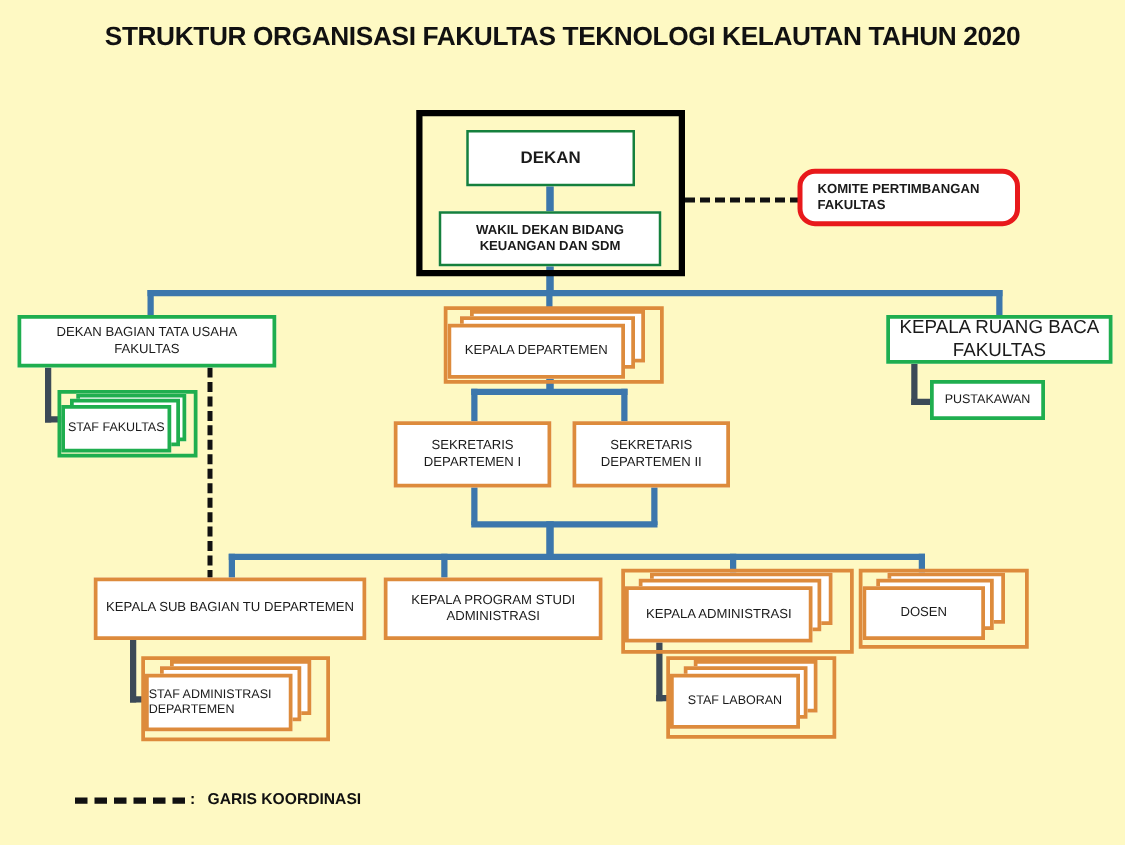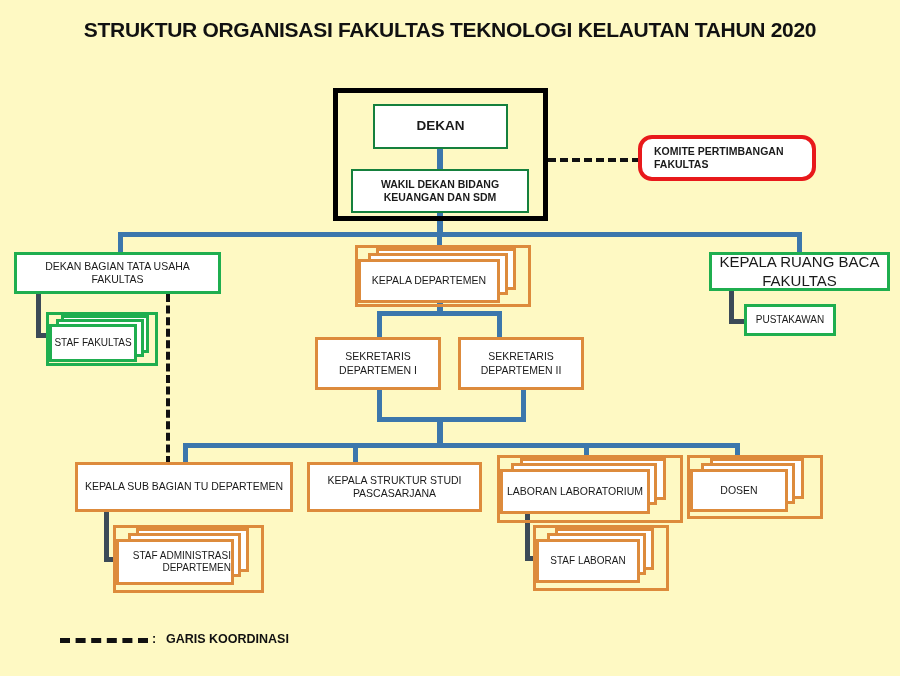--- a/index.html
+++ b/index.html
@@ -58,21 +58,21 @@
     box-sizing: border-box;
     background: #ffffff;
   }
   .stack .front {
     position: absolute;
     box-sizing: border-box;
     background: #ffffff;
     display: flex;
     align-items: center;
     justify-content: center;
-    text-align: right;
+    text-align: left;
     color: #1a1a1a;
     line-height: 1.25;
   }
   .stack.green .sheet, .stack.green .front { border: 3px solid #1FAE4F; }
   .stack.orange .sheet, .stack.orange .front { border: 3px solid #DD8B3C; }
 
   
   .ln { position: absolute; z-index: 2; }
   .blue  { background: #3C77AC; }
   .gray  { background: #3C4A57; }
@@ -209,28 +209,28 @@
 
   <div class="stack orange" style="left:113px; top:525px; width:145px; height:62px;">
     <div class="sheet" style="left:20px; top:0px;  width:113px; height:44px;"></div>
     <div class="sheet" style="left:12px; top:5px;  width:113px; height:44px;"></div>
     <div class="front" style="left:0px;  top:11px; width:118px; height:46px; font-size:10px;">
       <span class="lbl">STAF ADMINISTRASI DEPARTEMEN</span>
     </div>
   </div>
 
   <div class="node orange" style="left:307px; top:462px; width:175px; height:50px; font-size:10.5px;">
-    <span class="lbl">KEPALA STRUKTUR STUDI PASCASARJANA</span>
+    <span class="lbl">KEPALA PROGRAM STUDI ADMINISTRASI</span>
   </div>
 
   <div class="stack orange" style="left:497px; top:455px; width:180px; height:62px;">
     <div class="sheet" style="left:20px; top:0px;  width:146px; height:42px;"></div>
     <div class="sheet" style="left:11px; top:5px;  width:146px; height:42px;"></div>
     <div class="front" style="left:0px;  top:11px; width:150px; height:45px; font-size:10.5px;">
-      <span class="lbl">LABORAN LABORATORIUM</span>
+      <span class="lbl">KEPALA ADMINISTRASI</span>
     </div>
   </div>
 
   <div class="ln gray" style="left:525px; top:511px; width:5px; height:50px;"></div>
   <div class="ln gray" style="left:525px; top:556px; width:26px; height:5px;"></div>
 
   <div class="stack orange" style="left:533px; top:525px; width:130px; height:60px;">
     <div class="sheet" style="left:19px; top:0px;  width:99px; height:42px;"></div>
     <div class="sheet" style="left:11px; top:5px;  width:99px; height:42px;"></div>
     <div class="front" style="left:0px;  top:11px; width:104px; height:44px; font-size:10px;">

